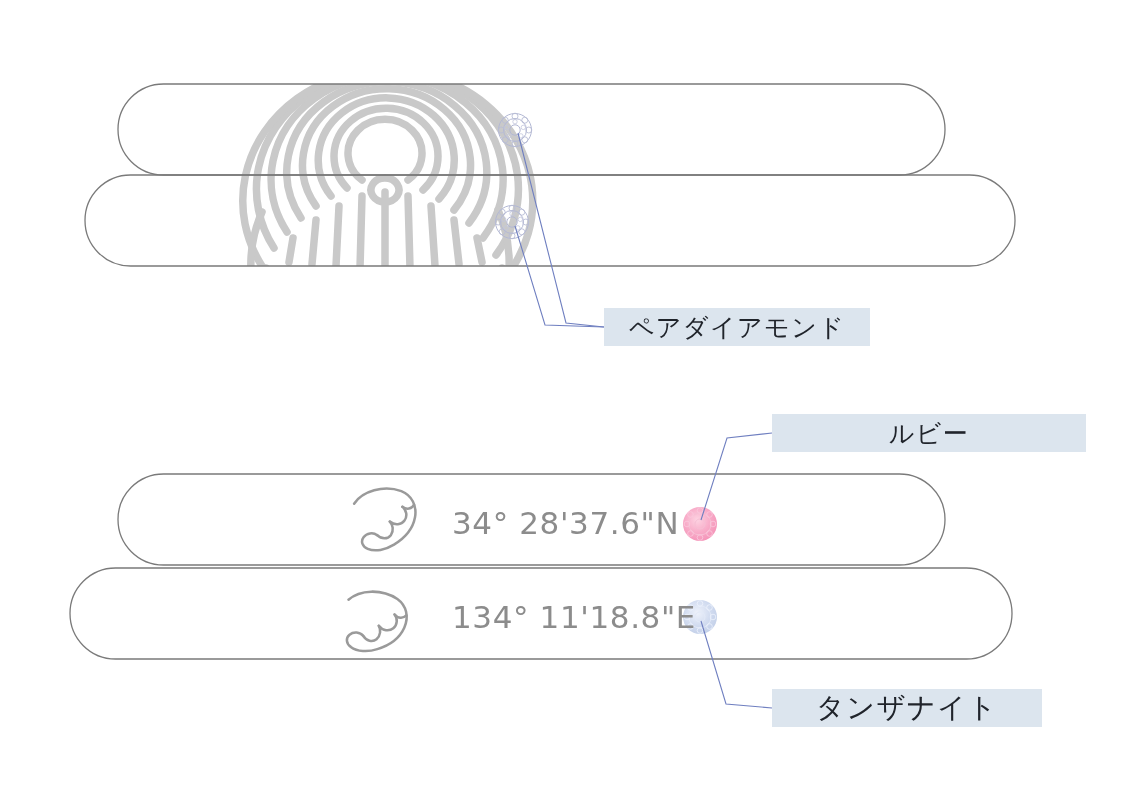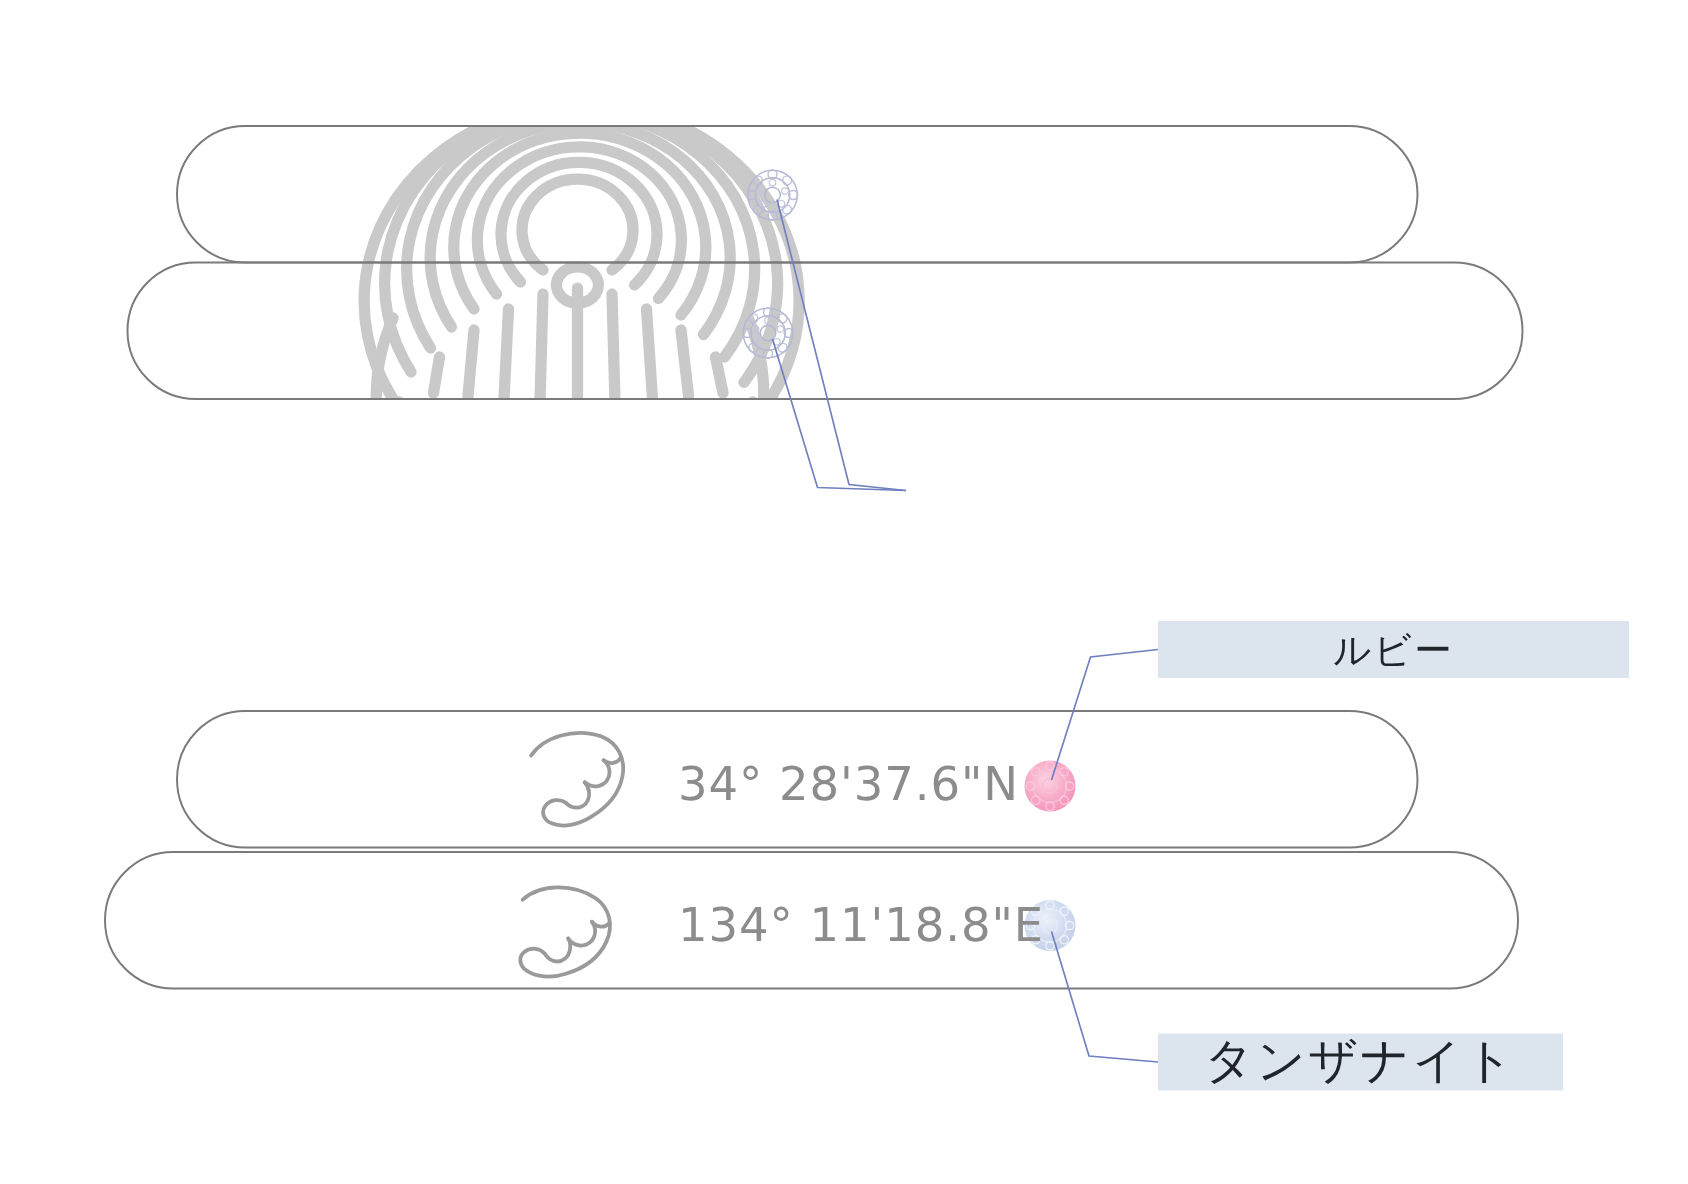--- a/index.html
+++ b/index.html
@@ -18,21 +18,21 @@
     background:#dce5ee;
     display:flex;
     align-items:center;
     justify-content:center;
     color:#20242b;
     letter-spacing:.06em;
     white-space:nowrap;
   }
   #callout-pear{left:604px;top:308px;width:266px;height:38px;font-size:25px;}
   #callout-ruby{left:772px;top:414px;width:314px;height:38px;font-size:25px;}
-  #callout-tanzanite{left:772px;top:689px;width:270px;height:38px;font-size:32px;text-align:center;}
+  #callout-tanzanite{left:772px;top:689px;width:270px;height:38px;font-size:28px;text-align:center;}
 
   .coord-text{
     position:absolute;
     color:#8c8c8c;
     font-size:31px;
     letter-spacing:.02em;
     white-space:nowrap;
     font-family:"DejaVu Sans",sans-serif;
   }
   #coord-lat{left:452px;top:505px;}
@@ -183,16 +183,17 @@
         <circle cx="687" cy="617" r="2.8" fill="none" stroke="#eef3fc" stroke-width="0.8"></circle>
         <circle cx="690.5" cy="607.5" r="2.8" fill="none" stroke="#eef3fc" stroke-width="0.8"></circle>
       </g>
       <path d="M701 621 L726 704 L772 708" fill="none" stroke="#6f7fc0" stroke-width="1.1"></path>
     </g>
   </svg>
 
   <div class="coord-text" id="coord-lat">34°  28'37.6"N</div>
   <div class="coord-text" id="coord-lon">134°  11'18.8"E</div>
 
+  <div class="callout-box" id="callout-pear">ペアダイアモンド</div>
   <div class="callout-box" id="callout-ruby">ルビー</div>
   <div class="callout-box" id="callout-tanzanite">タンザナイト</div>
 
 </div>
 
 </body></html>

